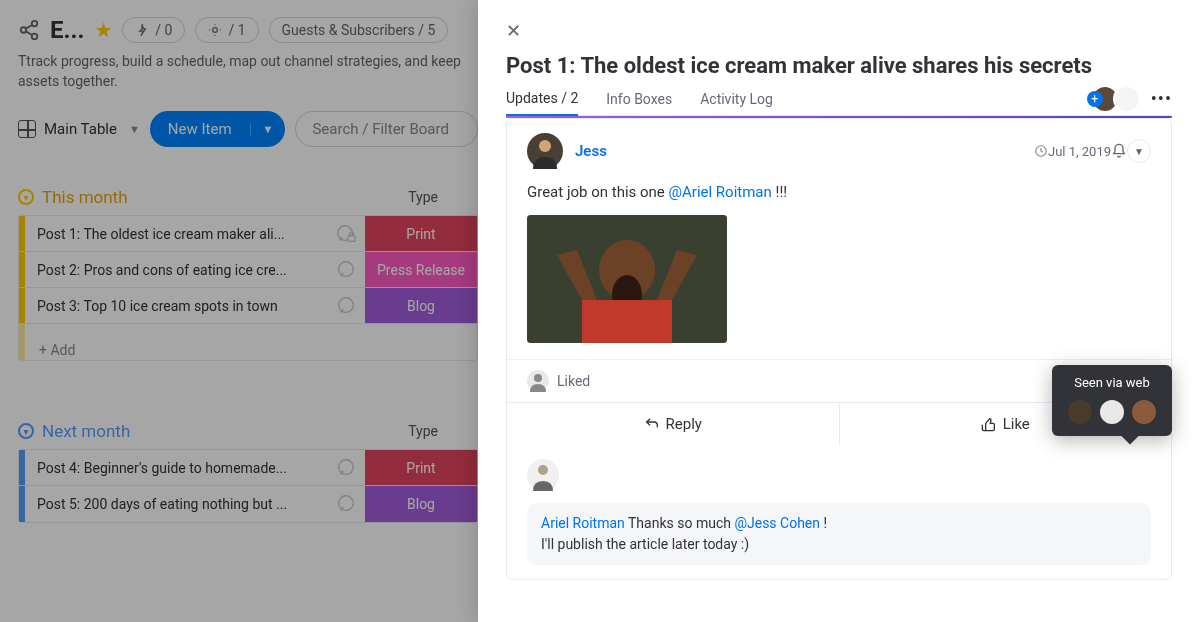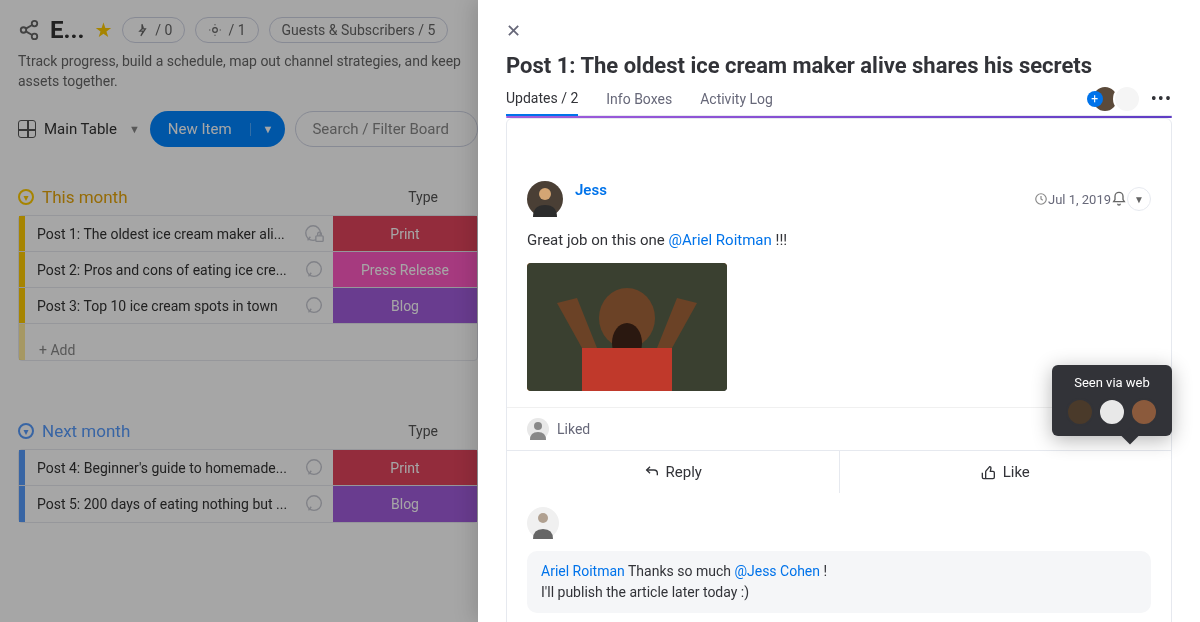--- a/index.html
+++ b/index.html
@@ -40,21 +40,21 @@
 
 .items-table { margin-top: 8px; border: 1px solid #e6e9ef; border-radius: 4px; margin-right: 0; }
 .item-row { display: flex; align-items: center; height: 36px; border-bottom: 1px solid #e6e9ef; }
 .item-row:last-child { border-bottom: none; }
 .item-bar { width: 6px; height: 100%; background: #ffcb00; }
 .item-bar.blue { background: #579bfc; }
 .item-name { flex: 1; padding: 0 12px; font-size: 14px; color: #333; white-space: nowrap; overflow: hidden; text-overflow: ellipsis; }
 .chat-icon { margin-right: 8px; color: #c5c7d0; }
 .chat-icon svg { width: 22px; height: 22px; }
 .chat-locked { position: relative; }
-.type-cell { width: 144px; height: 100%; display: flex; align-items: center; justify-content: center; font-size: 14px; color: #fff; }
+.type-cell { width: 112px; height: 100%; display: flex; align-items: center; justify-content: center; font-size: 14px; color: #fff; }
 .type-print { background: #e2445c; }
 .type-press { background: #ff5ac4; }
 .type-blog { background: #a25ddc; }
 .add-row { display: flex; align-items: center; height: 36px; }
 .add-row .item-bar { opacity: 0.4; }
 .add-label { padding: 0 14px; font-size: 14px; color: #888; margin-top: 16px; }
 
 .right-panel { flex: 1; background: #fff; box-shadow: -4px 0 20px rgba(0,0,0,0.15); position: relative; z-index: 10; display: flex; flex-direction: column; }
 .panel-header { padding: 20px 28px 0 28px; }
 .close-x { font-size: 18px; color: #676879; cursor: pointer; display: inline-block; margin-bottom: 12px; }
@@ -64,21 +64,21 @@
 .tab.active { color: #323338; border-bottom: 2px solid #0073ea; margin-bottom: -1px; }
 .tabs-right { margin-left: auto; display: flex; align-items: center; gap: 10px; }
 .avatar-stack { display: flex; align-items: center; position: relative; }
 .avatar-stack .add-badge { position: absolute; left: -10px; width: 16px; height: 16px; border-radius: 50%; background: #0073ea; color: #fff; font-size: 12px; display: flex; align-items: center; justify-content: center; z-index: 2; }
 .avatar { width: 28px; height: 28px; border-radius: 50%; background: #ddd; border: 2px solid #fff; margin-left: -6px; display: flex; align-items: center; justify-content: center; font-size: 12px; color: #666; overflow: hidden; }
 .dots-menu { font-size: 18px; color: #323338; letter-spacing: 1px; cursor: pointer; }
 
 .panel-body { flex: 1; overflow-y: auto; padding: 0 28px; }
 .accent-line { height: 2px; background: linear-gradient(90deg, #a25ddc 0%, #5f3dc4 100%); border-radius: 2px; }
 .update-card { border: 1px solid #e6e9ef; border-radius: 6px; margin-top: 0; }
-.card-top { display: flex; padding: 14px 20px; margin-top: 48px; }
+.card-top { display: flex; align-items: center; padding: 14px 20px; }
 .author-avatar { width: 36px; height: 36px; border-radius: 50%; background: #c4c4c4; margin-right: 12px; display: flex; align-items: center; justify-content: center; }
 .author-name { color: #0073ea; font-size: 15px; font-weight: 600; }
 .card-meta { margin-left: auto; display: flex; align-items: center; color: #676879; font-size: 13px; }
 .bell-icon, .clock-icon { display: inline-block; }
 .dd-chevron { width: 24px; height: 24px; border-radius: 50%; background: #fff; border: 1px solid #e6e9ef; display: flex; align-items: center; justify-content: center; font-size: 10px; color: #666; }
 .card-body { padding: 0 20px 16px 20px; }
 .msg-text { font-size: 15px; color: #323338; margin-bottom: 14px; }
 .mention { color: #0073ea; }
 .msg-image { width: 200px; height: 128px; background: linear-gradient(135deg, #d2691e 20%, #8b4513 60%, #333 90%); border-radius: 4px; position: relative; overflow: hidden; }
 .card-footer { display: flex; align-items: center; padding: 10px 20px; border-top: 1px solid #f0f0f0; font-size: 14px; color: #676879; }

